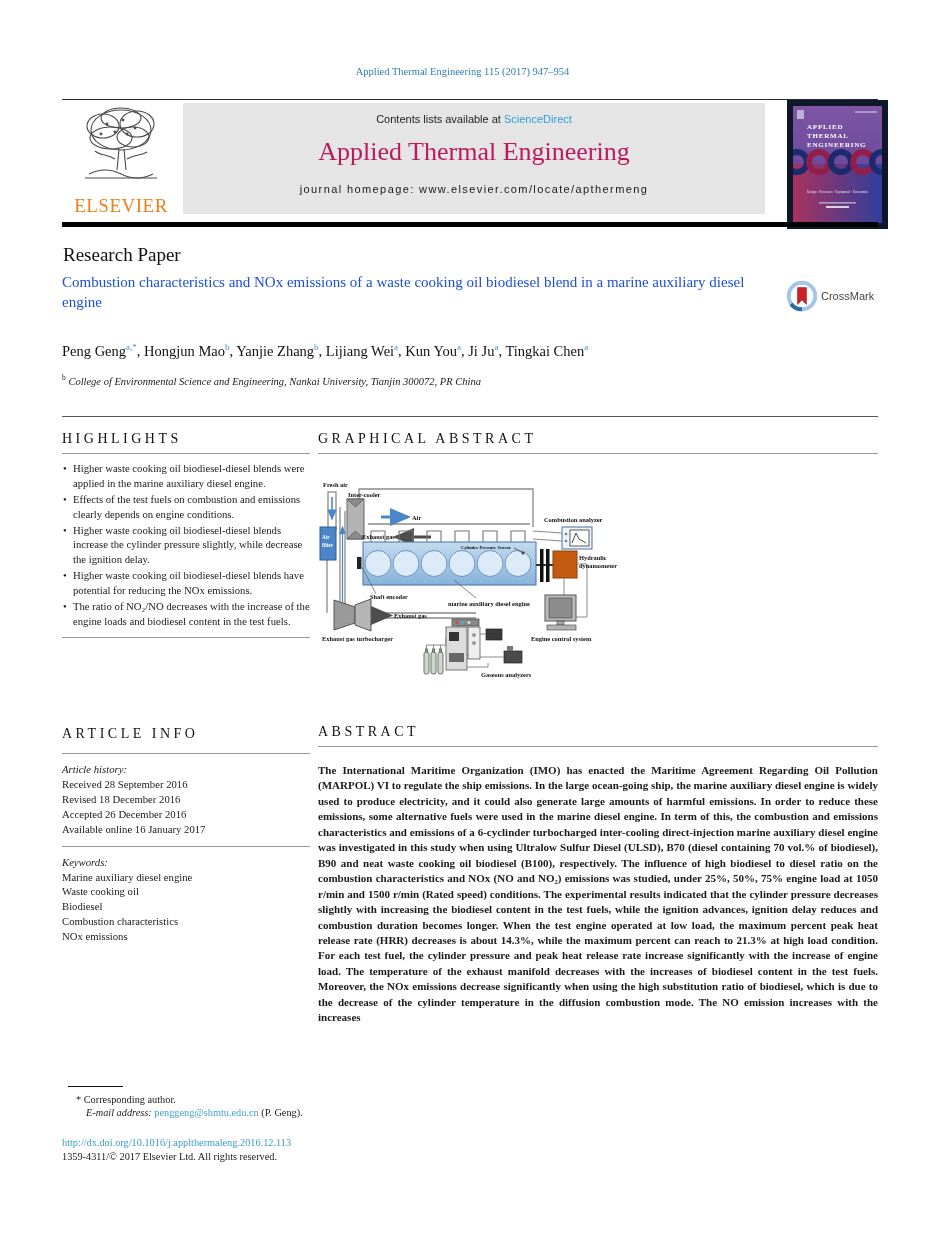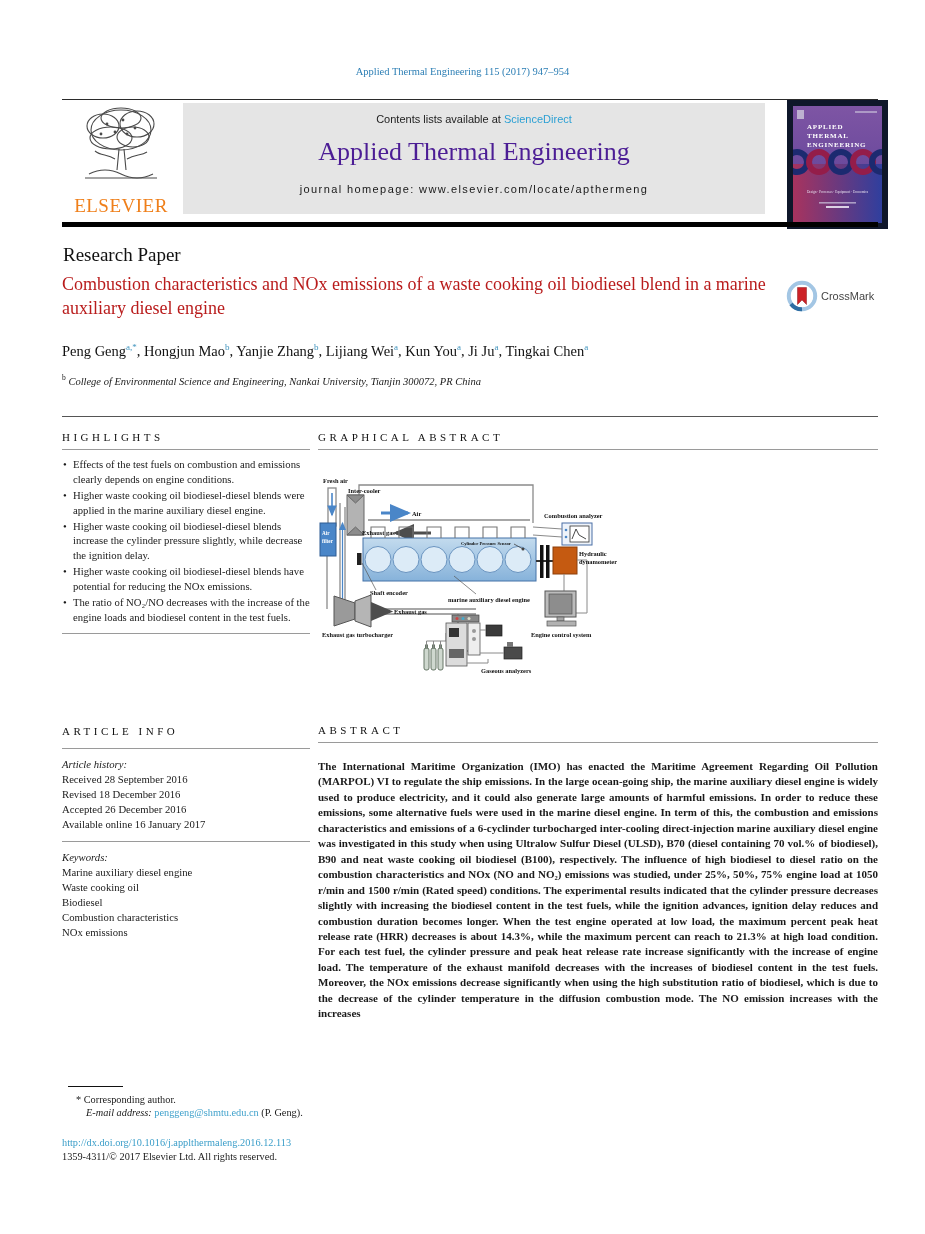--- a/index.html
+++ b/index.html
@@ -11,40 +11,40 @@
             font-size:10.5px;color:#2d7fb5;}
   .rule-top{position:absolute;top:99px;left:62px;width:816px;height:1px;background:#2b2b2b;}
 
   .logo-area{position:absolute;top:104px;left:62px;width:118px;height:112px;text-align:center;}
   .elsevier-word{font-size:19px;letter-spacing:0.5px;color:#ef7f1a;margin-top:1px;}
 
   .header-band{position:absolute;top:103px;left:183px;width:582px;height:111px;background:#e5e5e5;
                text-align:center;}
   .contents-line{margin-top:10px;font-size:11px;color:#222;}
   .sciencedirect{color:#2ba0d4;}
-  .journal-title{margin-top:12px;font-size:26px;color:#4c1d95;}
+  .journal-title{margin-top:12px;font-size:26px;color:#be185d;}
   .homepage-line{margin-top:16px;font-size:11px;letter-spacing:1.4px;color:#181818;}
 
   .cover{position:absolute;top:100px;left:787px;width:89px;height:117px;border:6px solid #0f172a;}
 
   .bar-black{position:absolute;top:222px;left:62px;width:816px;height:5px;background:#000;}
 
   .article-type{position:absolute;top:244px;left:63px;font-size:19px;color:#111;}
-  .paper-title{position:absolute;top:272px;left:62px;width:715px;font-size:18px;line-height:1.36;color:#b91c1c;}
+  .paper-title{position:absolute;top:272px;left:62px;width:715px;font-size:15px;line-height:1.36;color:#1d4ed8;}
   .crossmark{position:absolute;top:280px;left:786px;width:95px;height:34px;}
   .crossmark-label{position:absolute;left:35px;top:10px;font-size:11px;color:#454545;
                    font-family:"Liberation Sans","DejaVu Sans",sans-serif;}
 
   .authors{position:absolute;top:342px;left:62px;width:790px;font-size:14.5px;color:#111;}
   .authors sup{font-size:9px;color:#3f93bd;}
   .affils{position:absolute;top:373px;left:62px;width:700px;font-size:10.5px;font-style:italic;line-height:1.35;}
   .affils sup{font-size:7.5px;font-style:normal;}
   .rule-mid{position:absolute;top:416px;left:62px;width:816px;height:1px;background:#555;}
 
-  .sec-heading{font-size:11px;letter-spacing:3.5px;color:#111;}
+  .sec-heading{font-size:14px;letter-spacing:3.5px;color:#111;}
   .rule{height:1px;background:#9a9a9a;border:none;margin:6px 0 7px 0;}
 
   .highlights{position:absolute;top:431px;left:62px;width:248px;}
   .highlights ul{margin:2px 0 0 0;padding:0;list-style:none;}
   .highlights li{position:relative;padding-left:11px;font-size:10.7px;line-height:1.39;margin-bottom:1px;text-align:left;}
   .highlights li:before{content:"\2022";position:absolute;left:1px;top:0;}
   .rule-hl-bottom{margin-top:8px;}
 
   .graphical{position:absolute;top:431px;left:318px;width:560px;}
   .ga-figure{margin-top:6px;}
@@ -172,22 +172,22 @@
   <div class="affils">
     <div><sup>b</sup> <span>College of Environmental Science and Engineering, Nankai University, Tianjin 300072, PR China</span></div>
   </div>
 
   <div class="rule-mid"></div>
 
   <div class="highlights">
     <div class="sec-heading">HIGHLIGHTS</div>
     <div class="rule"></div>
     <ul>
+      <li>Higher waste cooking oil biodiesel-diesel blends were applied in the marine auxiliary diesel engine.</li>
       <li>Effects of the test fuels on combustion and emissions clearly depends on engine conditions.</li>
-      <li>Higher waste cooking oil biodiesel-diesel blends were applied in the marine auxiliary diesel engine.</li>
       <li>Higher waste cooking oil biodiesel-diesel blends increase the cylinder pressure slightly, while decrease the ignition delay.</li>
       <li>Higher waste cooking oil biodiesel-diesel blends have potential for reducing the NOx emissions.</li>
       <li>The ratio of NO₂/NO decreases with the increase of the engine loads and biodiesel content in the test fuels.</li>
     </ul>
     <div class="rule rule-hl-bottom"></div>
   </div>
 
   <div class="graphical">
     <div class="sec-heading">GRAPHICAL ABSTRACT</div>
     <div class="rule"></div>

